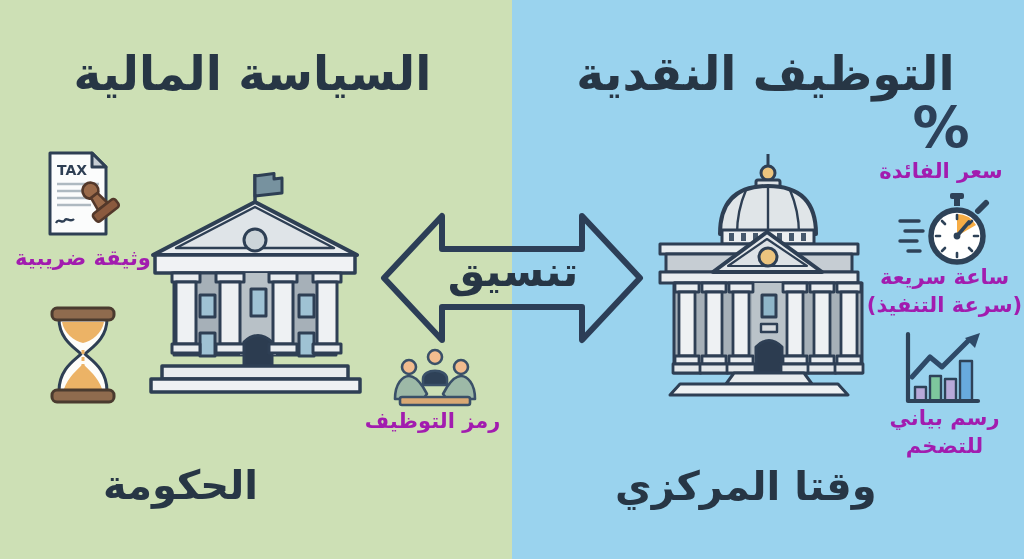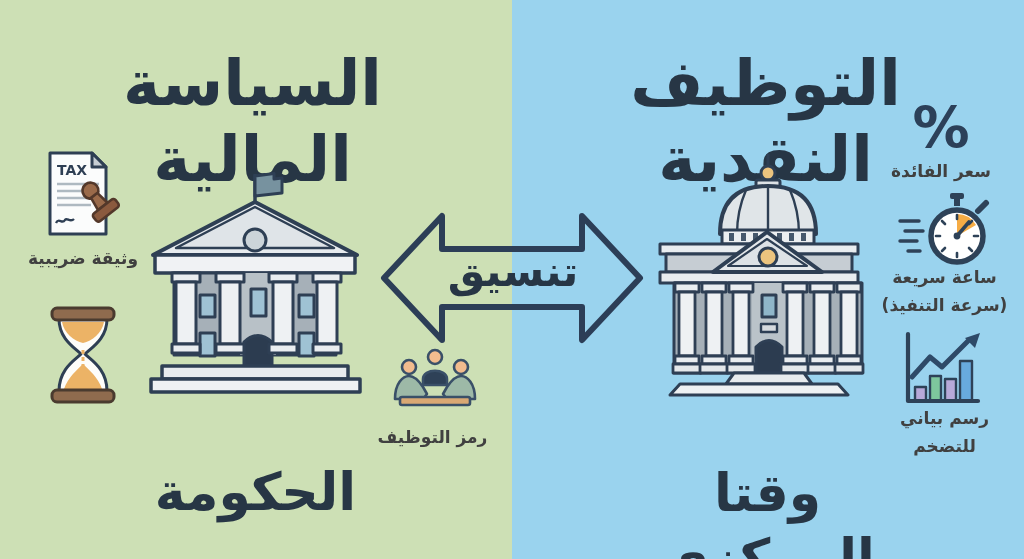--- a/index.html
+++ b/index.html
@@ -6,29 +6,29 @@
   .stage {
     position:relative; width:1024px; height:559px; overflow:hidden;
     font-family:"DejaVu Sans", sans-serif; background:#cde0b5;
   }
   .half { position:absolute; top:0; height:559px; }
   .half-left  { left:0; width:512px; background:#cde0b5; }
   .half-right { left:512px; width:512px; background:#9ad3ee; }
   .abs { position:absolute; }
   .title {
     position:absolute; text-align:center; font-weight:bold;
-    color:#273645; font-size:63px; line-height:1.2; letter-spacing:0;
+    color:#273645; font-size:47px; line-height:1.2; letter-spacing:0;
   }
   .lbl {
     position:absolute; text-align:center; font-weight:bold;
-    color:#404040; font-size:17px; line-height:28px;
+    color:#a21caf; font-size:21px; line-height:28px;
   }
   .big-lbl {
-    position:absolute; text-align:center; font-weight:bold;
-    color:#273645; font-size:52px; line-height:1.25;
+    position:absolute; text-align:left; font-weight:bold;
+    color:#273645; font-size:40px; line-height:1.25;
   }
   .pct {
     position:absolute; text-align:center; font-weight:bold;
     color:#2c4059; font-size:57px; line-height:1;
   }
   .arrow-word {
     position:absolute; text-align:center; font-weight:bold;
     color:#273645; font-size:42px; line-height:48px;
   }
   svg { display:block; }
@@ -113,21 +113,21 @@
     <g stroke="#3a5068" stroke-width="2.6" stroke-linejoin="round">
       <circle cx="16" cy="20" r="7" fill="#f2bc8e"></circle>
       <path d="M2,52 C2,36 10,29 16,29 C22,29 26,34 30,40 L34,47 L30,52 Z" fill="#9db9a7"></path>
       <circle cx="68" cy="20" r="7" fill="#f2bc8e"></circle>
       <path d="M82,52 C82,36 74,29 68,29 C62,29 58,34 54,40 L50,47 L54,52 Z" fill="#9db9a7"></path>
       <circle cx="42" cy="10" r="7" fill="#f2bc8e"></circle>
       <path d="M30,32 C30,21 54,21 54,32 L54,38 L30,38 Z" fill="#2e4157"></path>
       <rect x="7" y="50" width="70" height="8" rx="2" fill="#d9a873"></rect>
     </g>
   </svg>
-  <div class="lbl" style="left:350px; top:423px; width:165px;" dir="rtl">رمز التوظيف</div>
+  <div class="lbl" style="left:350px; top:407px; width:165px;" dir="rtl">رمز التوظيف</div>
 
   <svg class="abs" style="left:376px; top:204px;" width="272" height="148" viewBox="0 0 272 148">
     <polygon points="8,74 66,12 66,45 206,45 206,12 264,74 206,136 206,103 66,103 66,136" fill="none" stroke="#2c3e57" stroke-width="6" stroke-linejoin="round"></polygon>
   </svg>
   <div class="arrow-word" style="left:413px; top:248px; width:200px;" dir="rtl">تنسيق</div>
 
   <div class="title" style="left:563px; top:46px; width:405px;" dir="rtl">التوظيف النقدية</div>
 
   <div class="pct" style="left:891px; top:100px; width:100px;">%</div>
   <div class="lbl" style="left:866px; top:157px; width:150px;" dir="rtl">سعر الفائدة</div>

